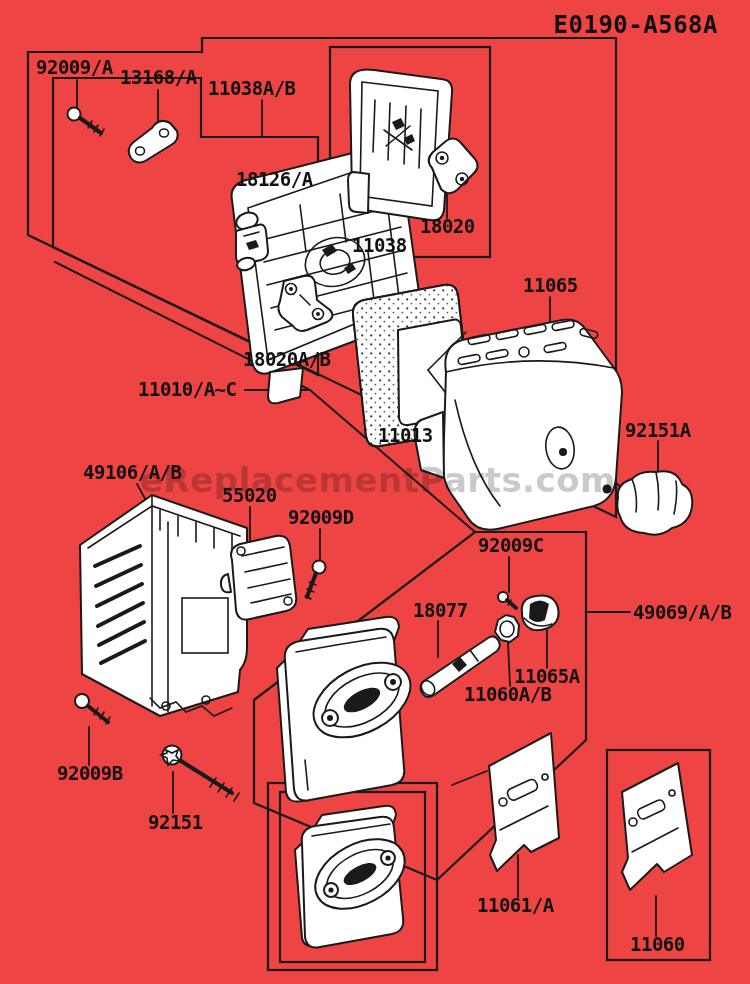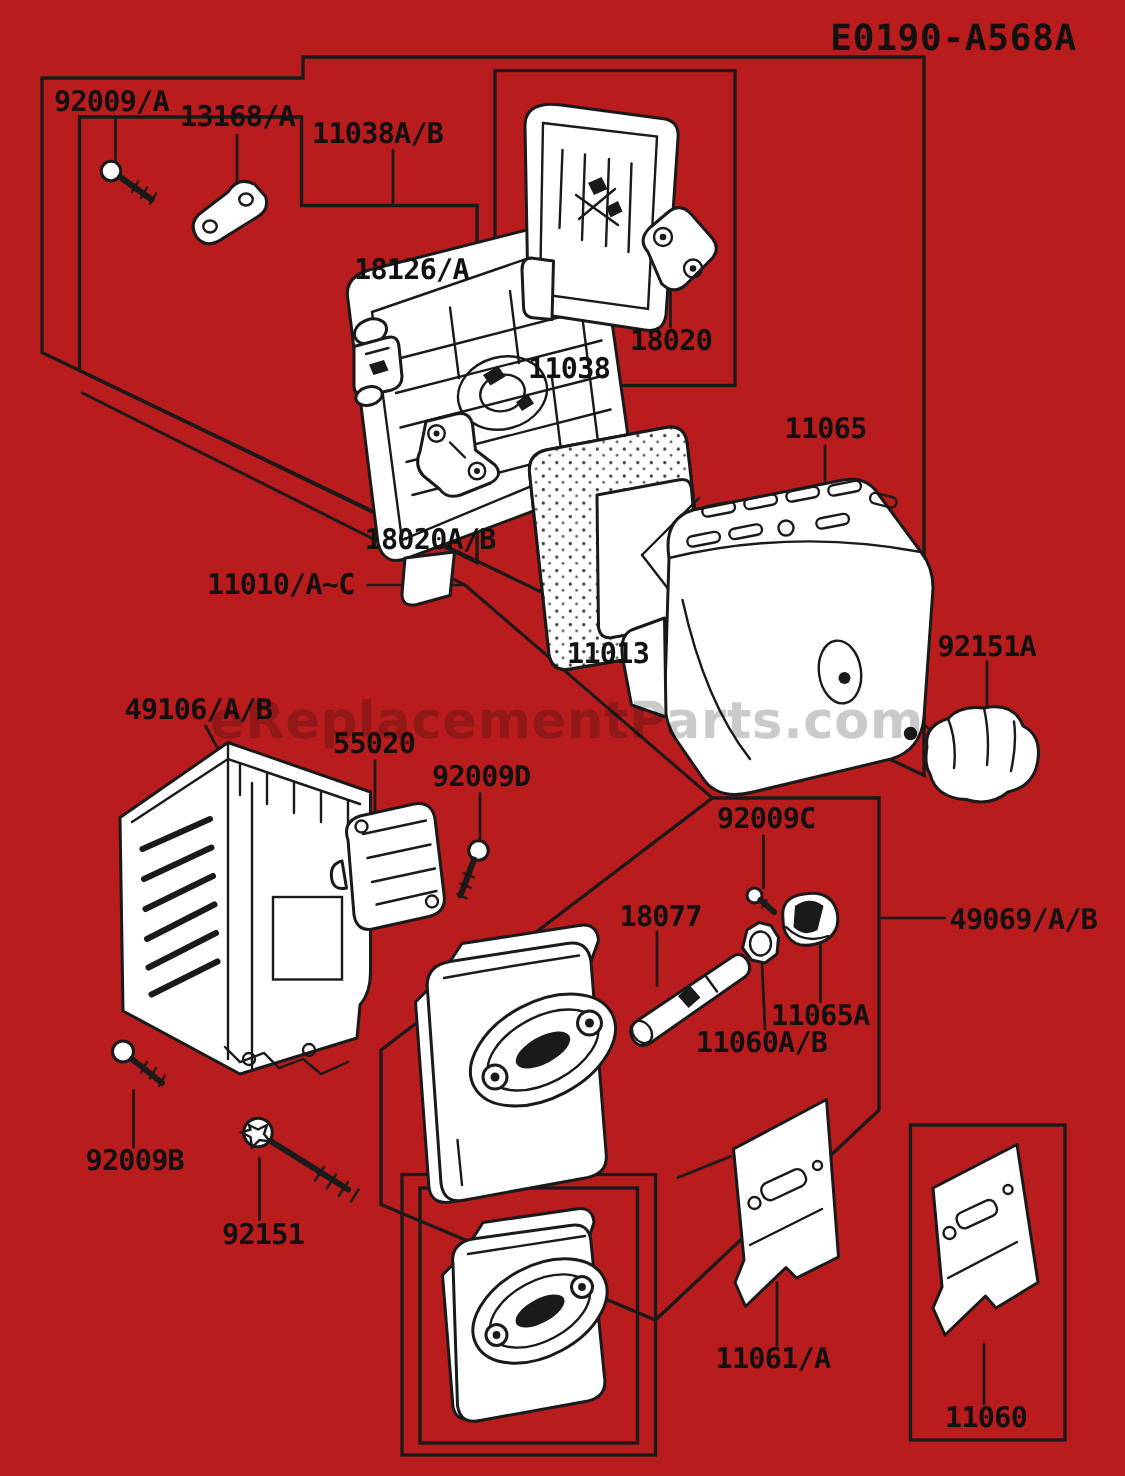--- a/index.html
+++ b/index.html
@@ -1,16 +1,16 @@
 <!DOCTYPE html>
 <html><head>
 <meta charset="utf-8">
 <style>
   html,body{margin:0;padding:0;background:#ffffff;}
-  #stage{position:relative;width:750px;height:984px;background:#b91c1c;overflow:hidden;
+  #stage{position:relative;width:750px;height:984px;background:#ef4444;overflow:hidden;
          font-family:"DejaVu Sans Mono","Liberation Mono",monospace;}
   svg{display:block;}
   .ln{stroke:#1a1a1a;stroke-width:2;fill:none;stroke-linecap:round;stroke-linejoin:round;}
   .box{stroke:#1a1a1a;stroke-width:2.2;fill:none;stroke-linejoin:miter;}
   .ldr{stroke:#1a1a1a;stroke-width:1.8;fill:none;stroke-linecap:round;}
   .part{stroke:#1a1a1a;stroke-width:2;fill:#ffffff;stroke-linejoin:round;}
   .det{stroke:#1a1a1a;stroke-width:1.6;fill:none;stroke-linecap:round;}
   .thk{stroke:#1a1a1a;stroke-width:4;fill:none;stroke-linecap:round;}
   .blk{fill:#1a1a1a;stroke:none;}
   .lbl{font:700 19px "DejaVu Sans Mono","Liberation Mono",monospace;fill:#111111;letter-spacing:-0.5px;}

